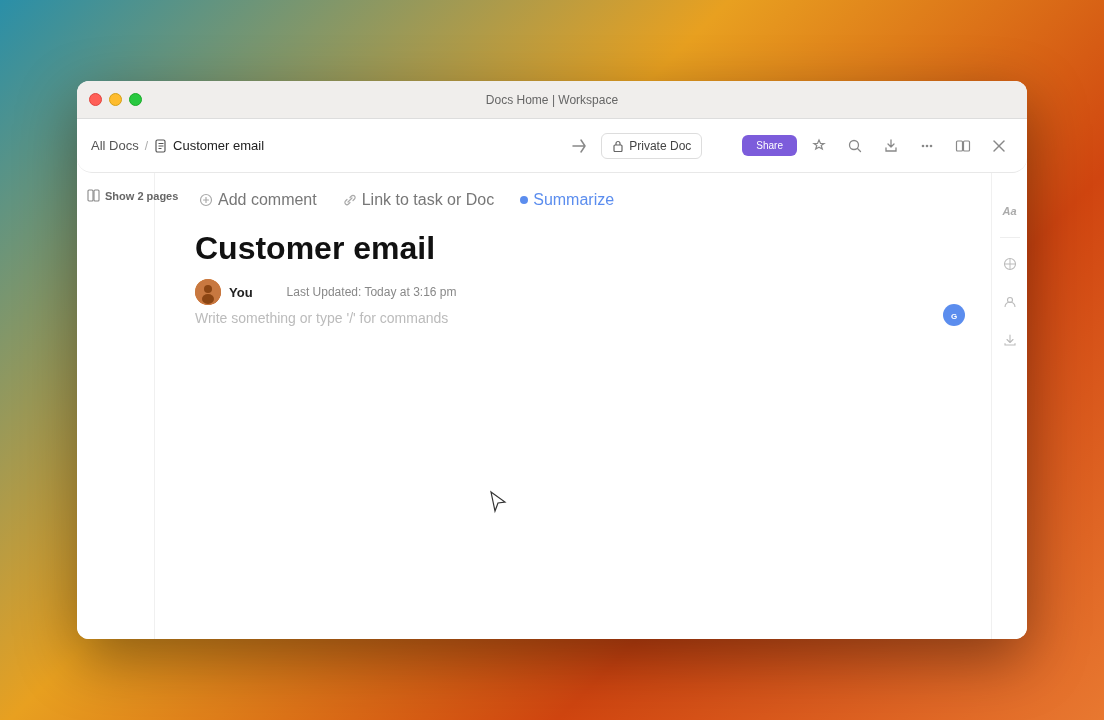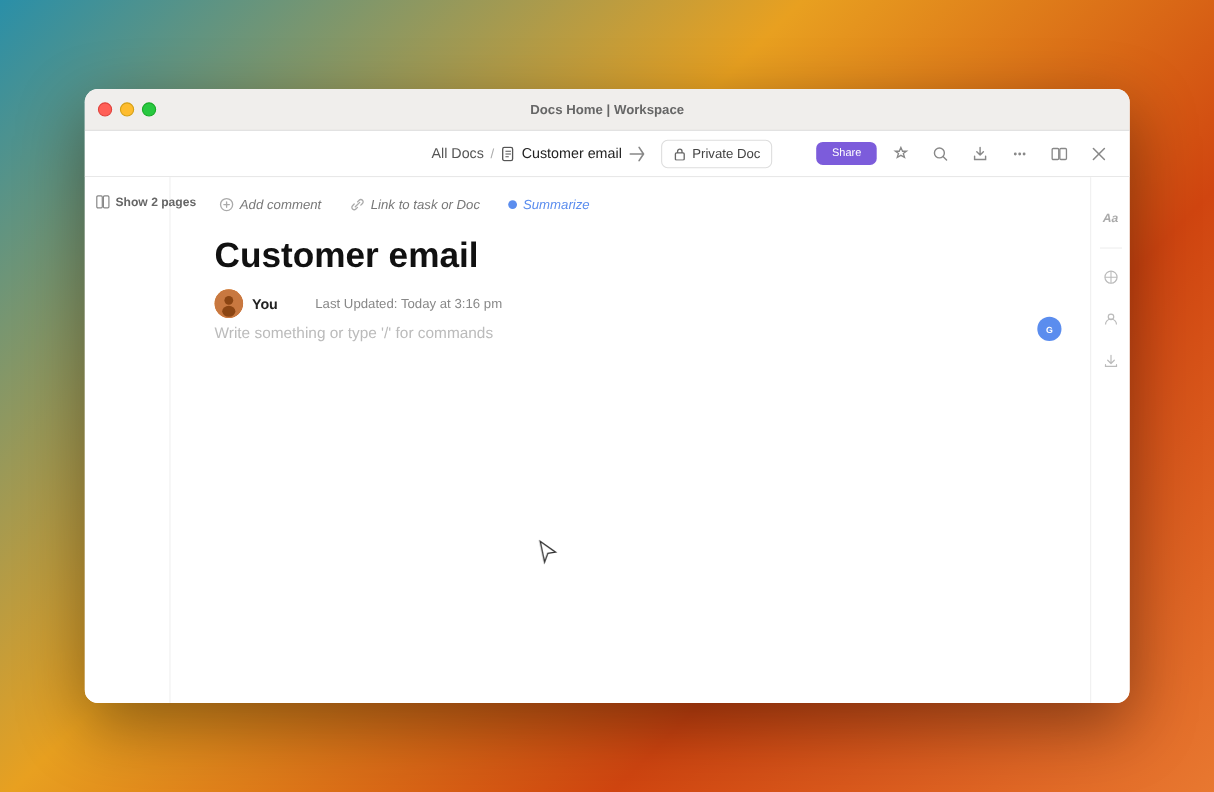--- a/index.html
+++ b/index.html
@@ -51,36 +51,37 @@
       cursor: pointer;
     }
 
     .traffic-light.close { background: #ff5f57; border: 1px solid #e0443e; }
     .traffic-light.minimize { background: #febc2e; border: 1px solid #d4a017; }
     .traffic-light.maximize { background: #28c840; border: 1px solid #1aab29; }
 
     .title-bar-center {
       font-size: 12px;
       color: #666;
-      font-weight: 700;
+      font-weight: 400;
       position: absolute;
       left: 50%;
       transform: translateX(-50%);
     }
 
     
     .toolbar {
-      height: 42px;
+      height: 54px;
       background: #ffffff;
       border-bottom: 1px solid #e8e8e8;
       display: flex;
       align-items: center;
-      justify-content: flex-end;
+      justify-content: space-between;
       padding: 0 14px;
       flex-shrink: 0;
+      border-radius: 15px;
     }
 
     .breadcrumb {
       display: flex;
       align-items: center;
       gap: 6px;
       font-size: 13px;
       color: #555;
     }
 
@@ -205,28 +206,27 @@
       align-items: center;
       gap: 18px;
       padding: 16px 0 10px 0;
       flex-shrink: 0;
     }
 
     .doc-action-btn {
       display: flex;
       align-items: center;
       gap: 5px;
-      font-size: 12px;
+      font-size: 16px;
       color: #777;
       cursor: pointer;
       background: none;
       border: none;
       padding: 2px 4px;
       border-radius: 4px;
-      font-style: italic;
     }
 
     .doc-action-btn.active { color: #5b8dee; }
 
     .summarize-dot {
       width: 8px;
       height: 8px;
       border-radius: 50%;
       background: #5b8dee;
     }

